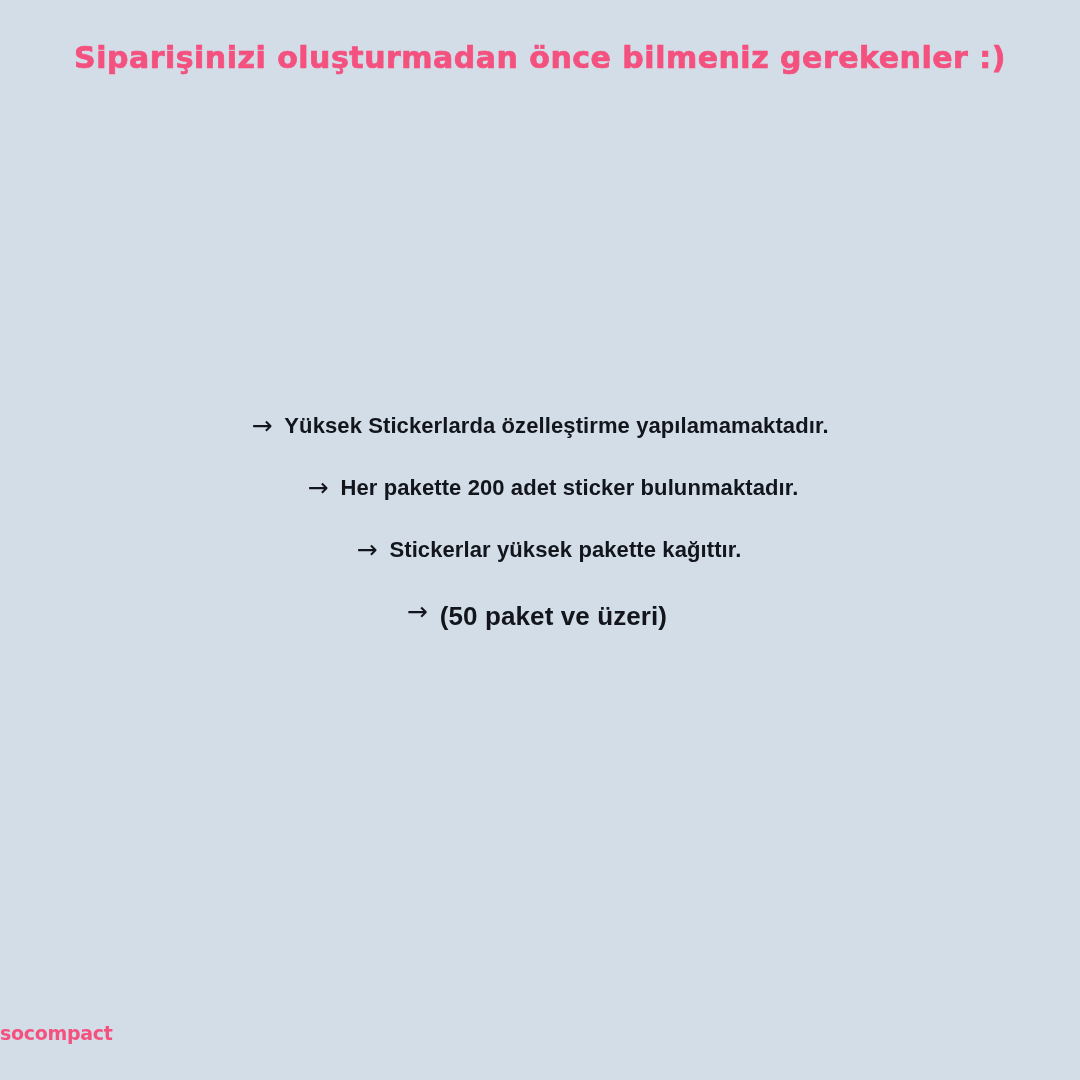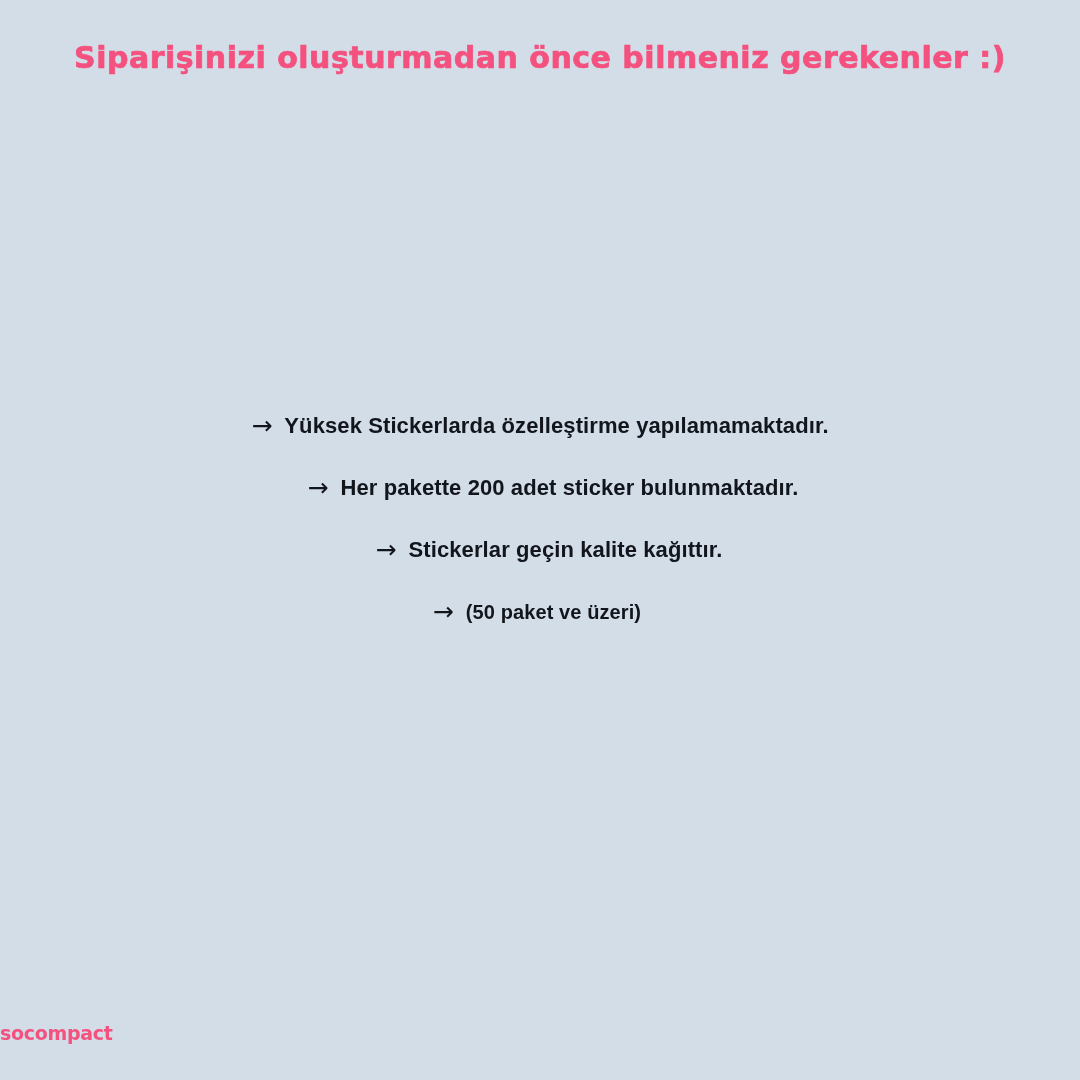--- a/index.html
+++ b/index.html
@@ -71,21 +71,21 @@
     font-size: 22px;
     font-weight: bold;
     line-height: 1.45;
     color: #12161c;
     text-align: center;
     letter-spacing: 0.1px;
   }
 
   .bullet-sub {
     display: block;
-    font-size: 20px;
+    font-size: 26px;
     font-weight: bold;
     text-align: center;
     color: #12161c;
     margin-top: 2px;
   }
 
   .bullet-row:nth-child(1) { margin-left: 0px; }
   .bullet-row:nth-child(2) { margin-left: 26px; }
   .bullet-row:nth-child(3) { margin-left: 18px; }
   .bullet-row:nth-child(4) { margin-left: -6px; margin-bottom: 0; }
@@ -117,21 +117,21 @@
       <span class="bullet-text">Yüksek Stickerlarda özelleştirme yapılamamaktadır.</span>
     </div>
 
     <div class="bullet-row">
       <span class="arrow">→</span>
       <span class="bullet-text">Her pakette 200 adet sticker bulunmaktadır.</span>
     </div>
 
     <div class="bullet-row">
       <span class="arrow">→</span>
-      <span class="bullet-text">Stickerlar geçin kalite kağıttır.</span>
+      <span class="bullet-text">Stickerlar yüksek pakette kağıttır.</span>
     </div>
 
     <div class="bullet-row">
       <span class="arrow">→</span>
       <span class="bullet-text">
         <span class="bullet-sub">(50 paket ve üzeri)</span>
       </span>
     </div>
 
   </div>

